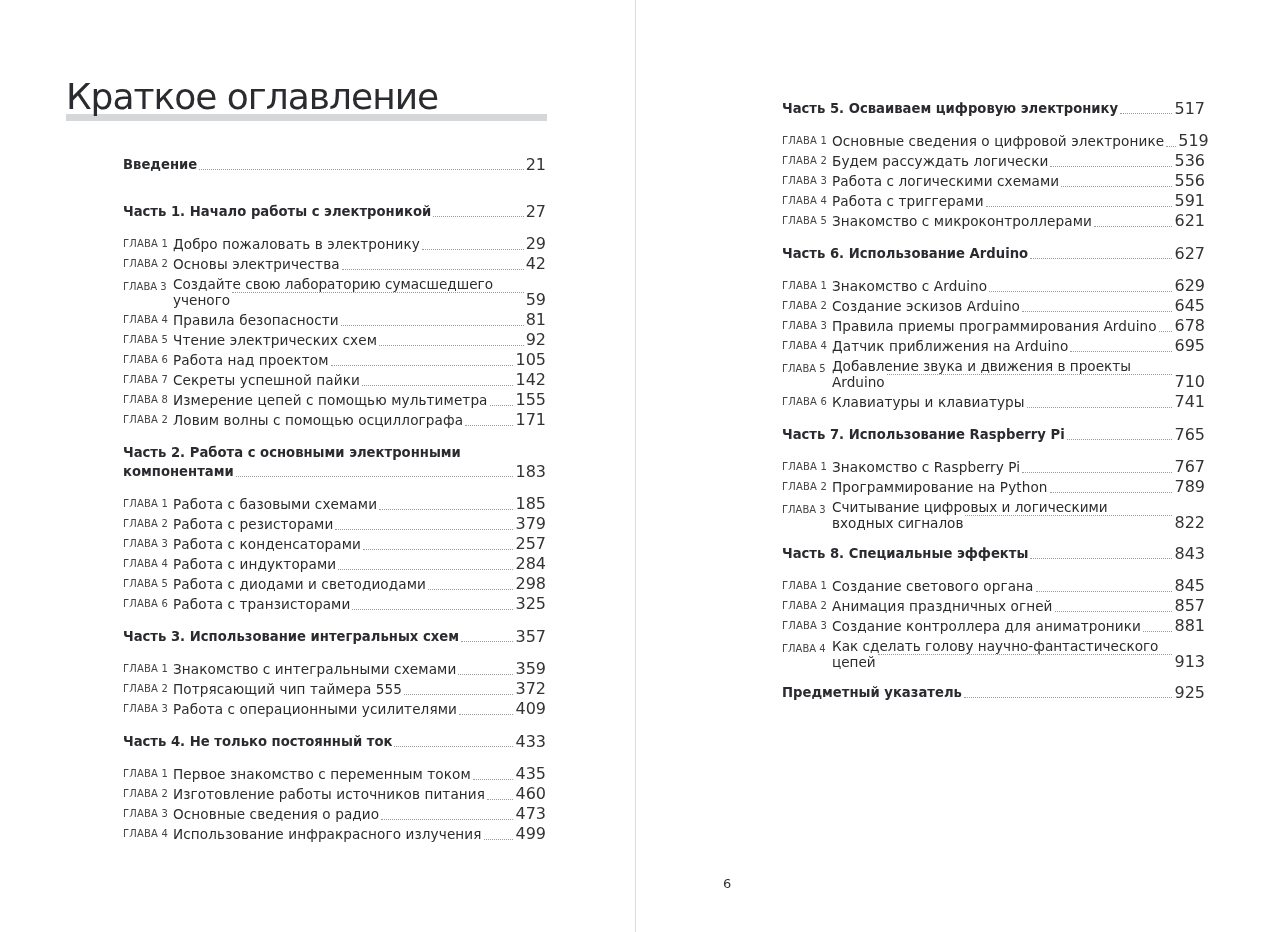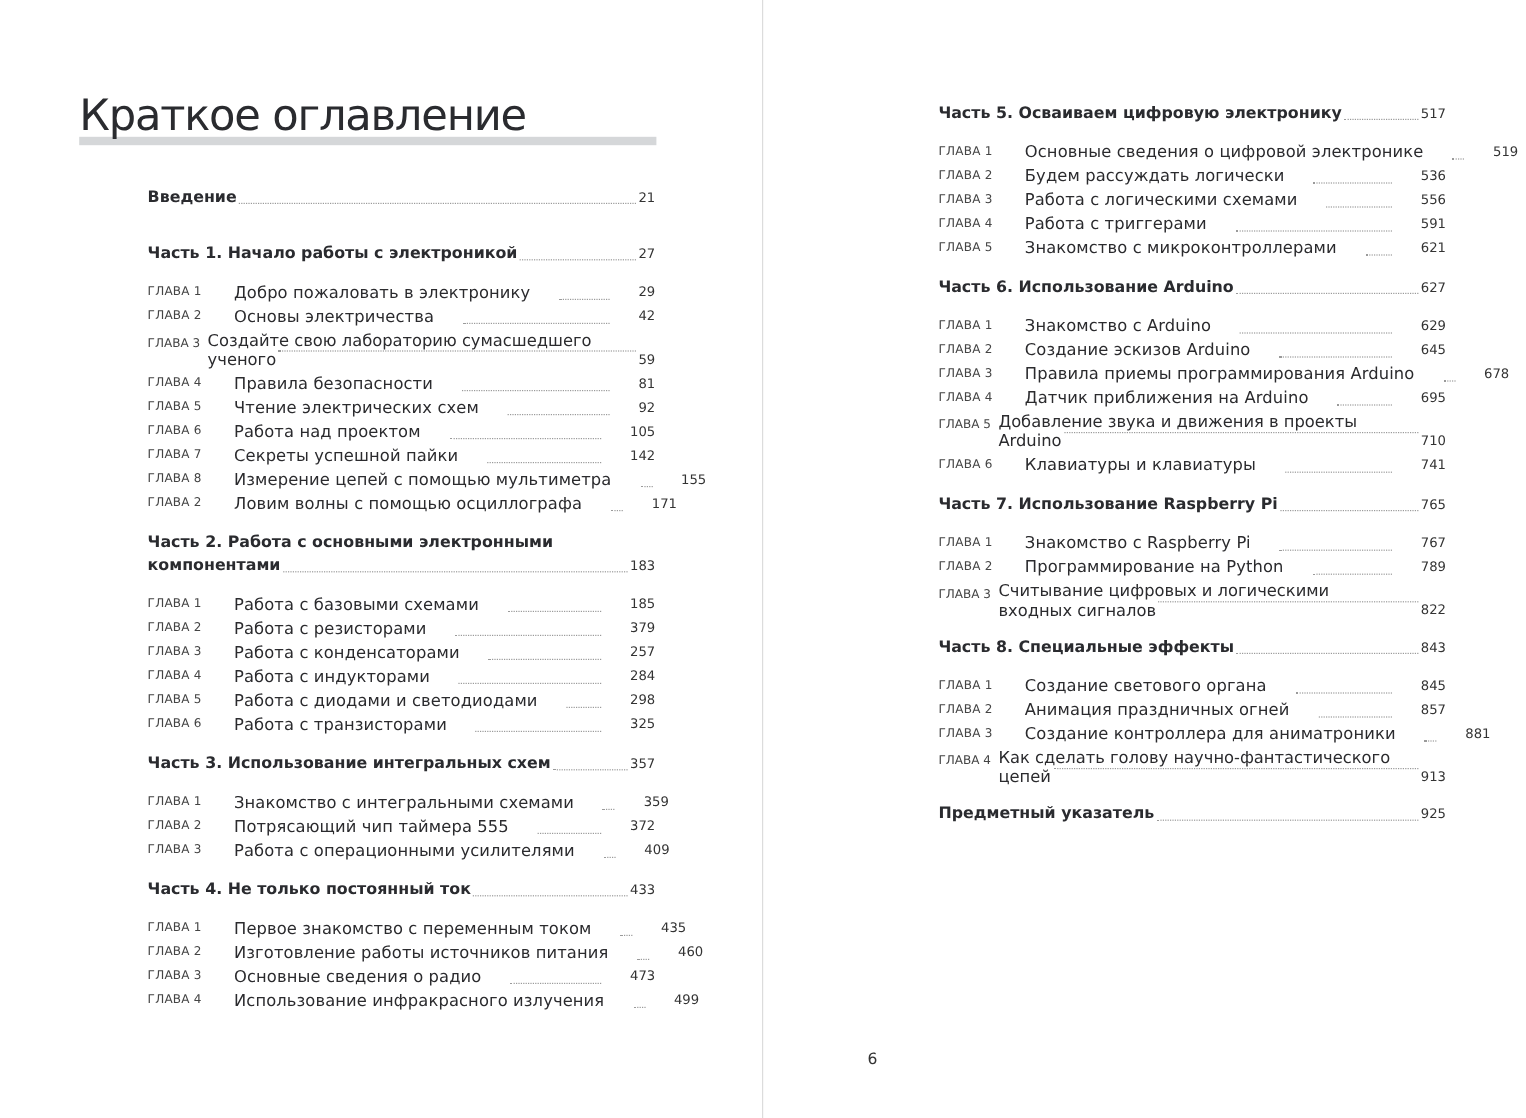--- a/index.html
+++ b/index.html
@@ -9,30 +9,30 @@
   }
   .divider { position:absolute; left:635px; top:0; width:1px; height:932px; background:#dcdcdc; }
   .title-wrap { position:absolute; left:66px; top:74px; width:481px; }
   .title-bar { position:absolute; left:0; top:40px; width:481px; height:7px; background:#d5d7d9; }
   .title {
     position:relative; font-family:"DejaVu Sans", sans-serif; font-weight:normal;
     font-size:36px; letter-spacing:-1px; color:#2a2b2f; line-height:46px; margin:0; white-space:nowrap;
   }
   .col { position:absolute; }
   .col-left { left:123px; top:155px; width:423px; }
-  .col-right { left:782px; top:85px; width:423px; }
+  .col-right { left:782px; top:99px; width:423px; }
   .part { display:flex; align-items:flex-end; font-weight:bold; font-size:13.2px; color:#2a2b2f; line-height:19px; }
   .part .lbl { white-space:normal; }
   .part-multi { display:block; }
   .part-multi .line1 { display:block; }
   .part-multi .line2 { display:flex; align-items:flex-end; }
   .dots { flex:1; border-bottom:1.3px dotted #9a9a9a; margin:0 2px 4px 2px; min-width:10px; }
-  .pg { font-weight:normal; font-size:11px; color:#333; white-space:nowrap; font-family:"DejaVu Sans", sans-serif; }
+  .pg { font-weight:normal; font-size:16px; color:#333; white-space:nowrap; font-family:"DejaVu Sans", sans-serif; }
   .chapters { margin-top:13px; margin-bottom:13px; }
-  .ch { display:flex; align-items:flex-end; line-height:20px; font-size:13.6px; color:#2b2b2e;gap:22px; }
+  .ch { display:flex; align-items:flex-end; line-height:20px; font-size:13.6px; color:#2b2b2e; }
   .ch .num { font-size:10px; color:#444; white-space:nowrap; width:50px; flex:none; letter-spacing:0.2px; }
   .ch .t { white-space:nowrap; font-family:"DejaVu Sans", sans-serif; letter-spacing:0.1px; }
   .ch-multi { display:flex; line-height:16px; font-size:13.6px; margin:2px 0 2px 0; }
   .ch-multi .num { font-size:10px; color:#444; width:50px; flex:none; padding-top:3px; }
   .ch-multi .body { flex:1; }
   .ch-multi .l1 { display:block; white-space:nowrap; }
   .ch-multi .l2 { display:flex; align-items:flex-start; }
   .gap { height:14px; }
   .page-num { position:absolute; left:723px; top:876px; font-size:13px; color:#333; }
 </style>

